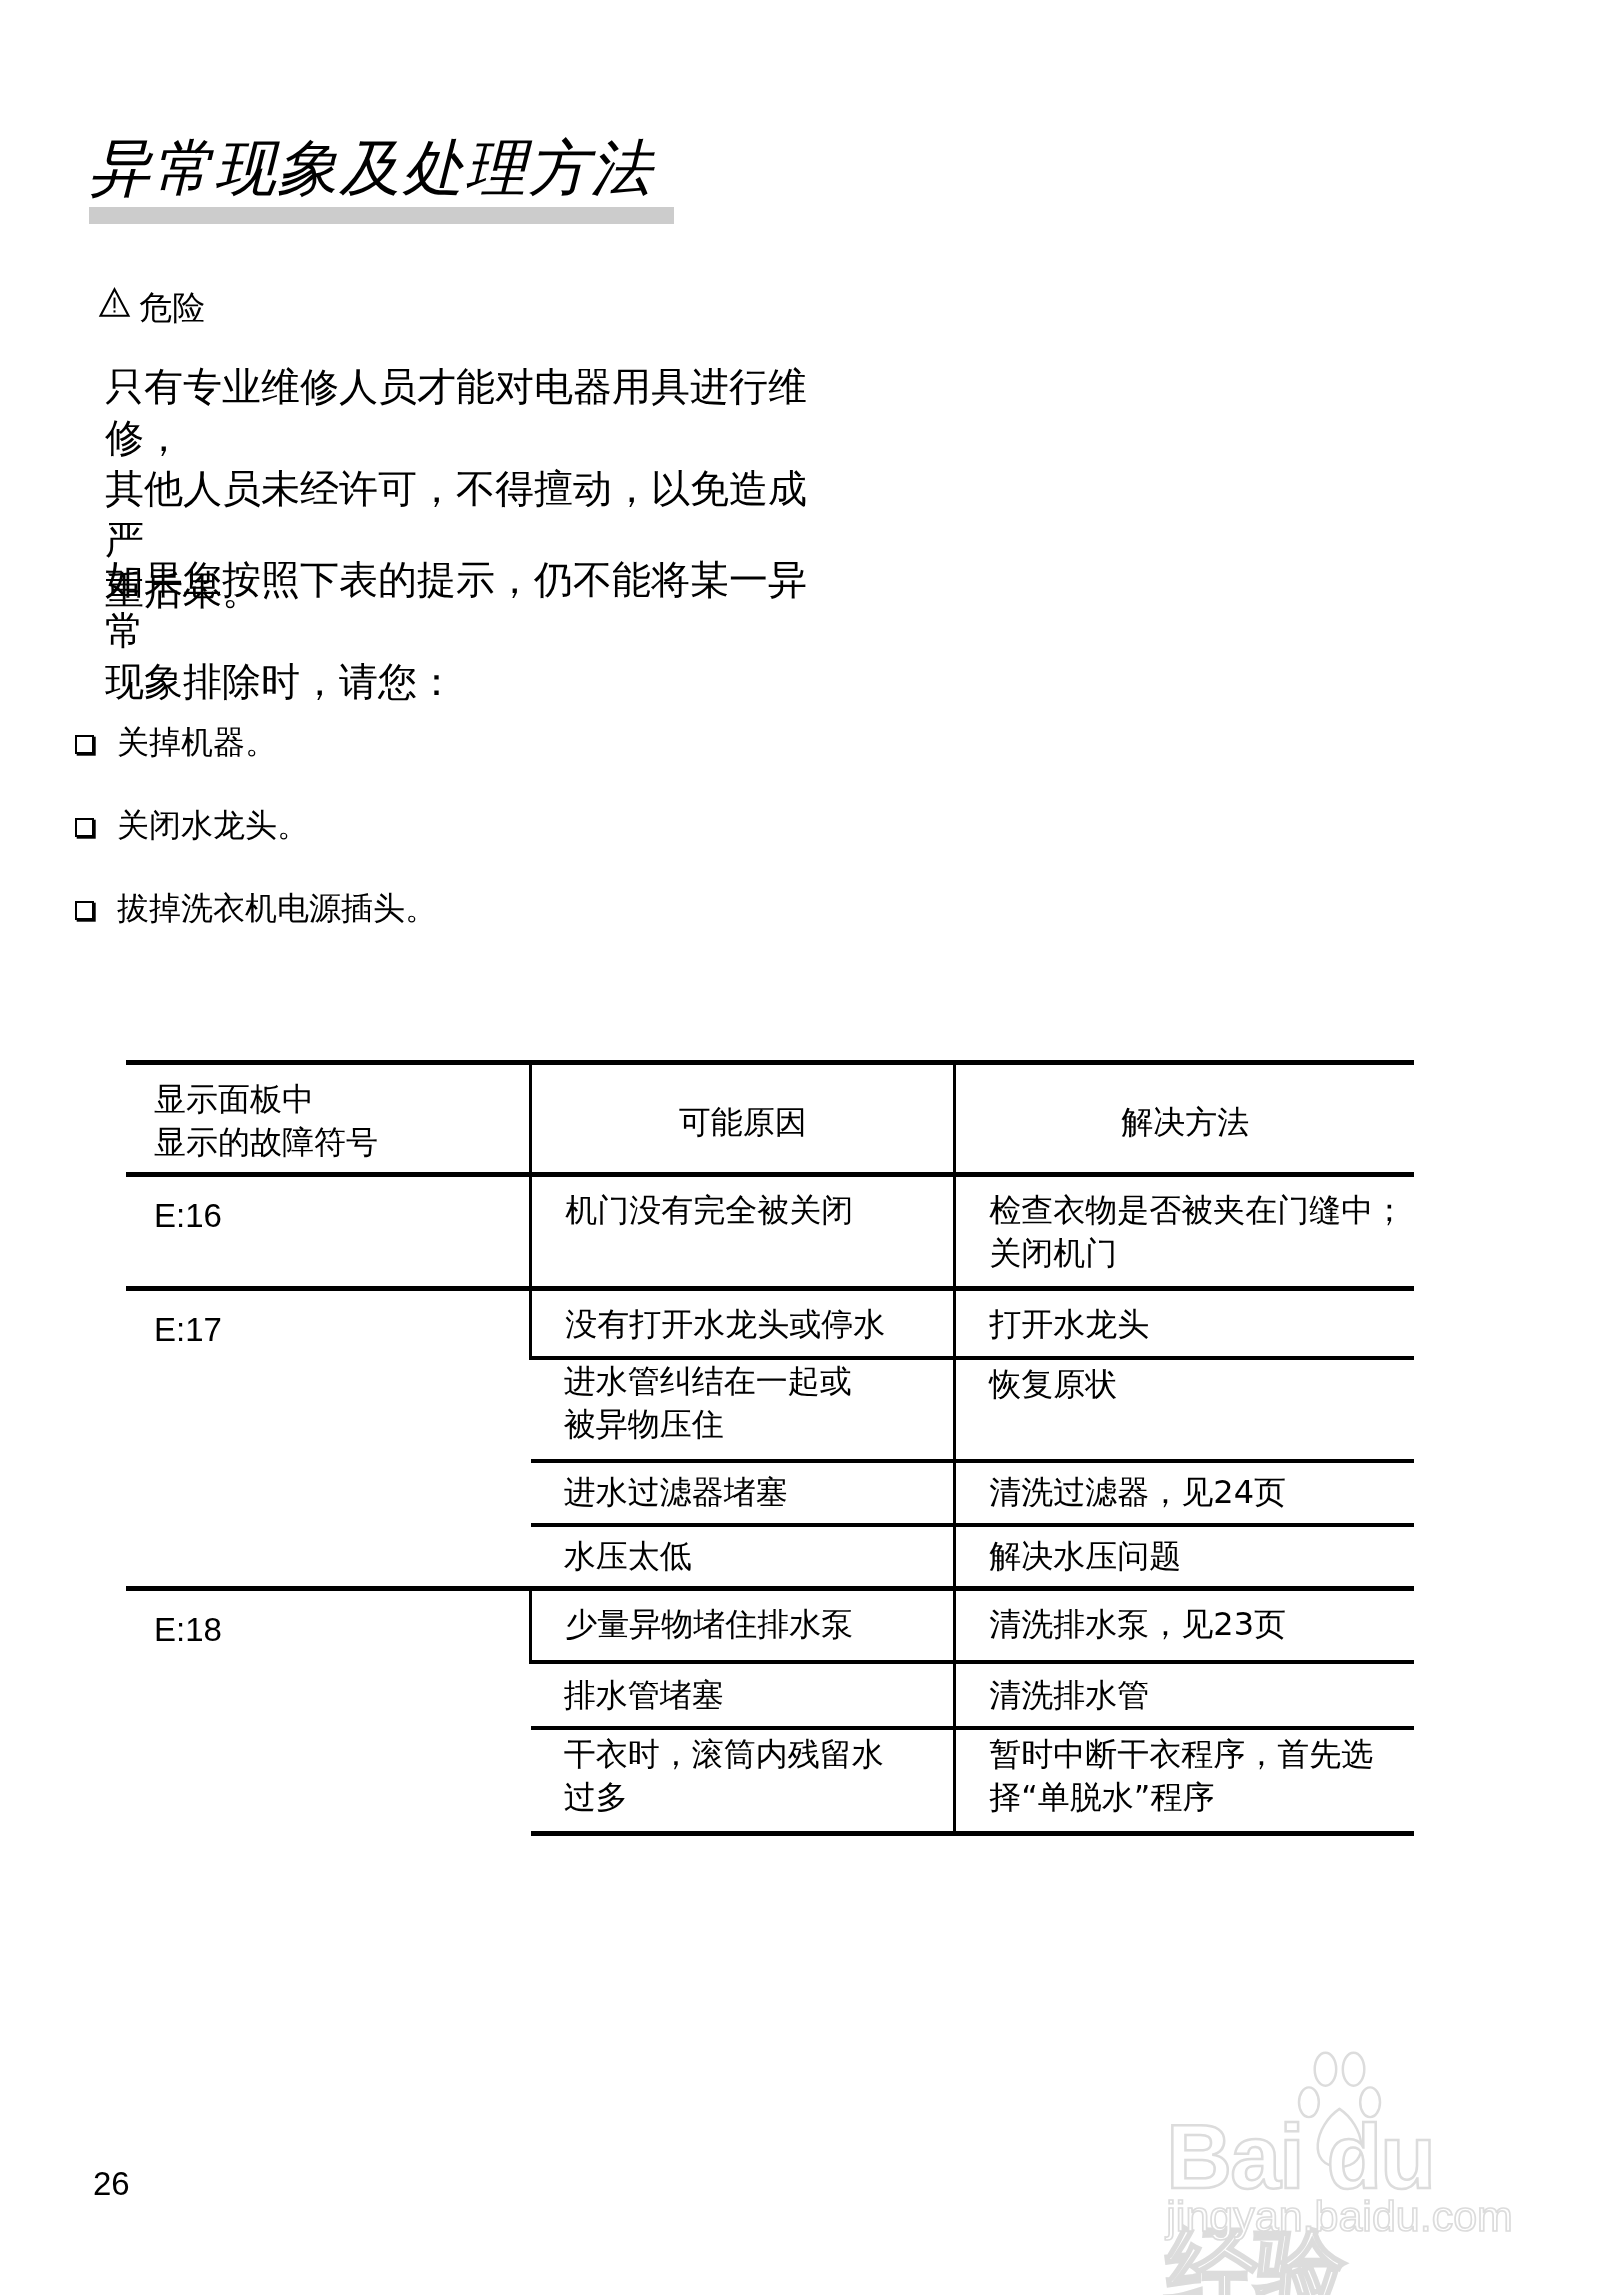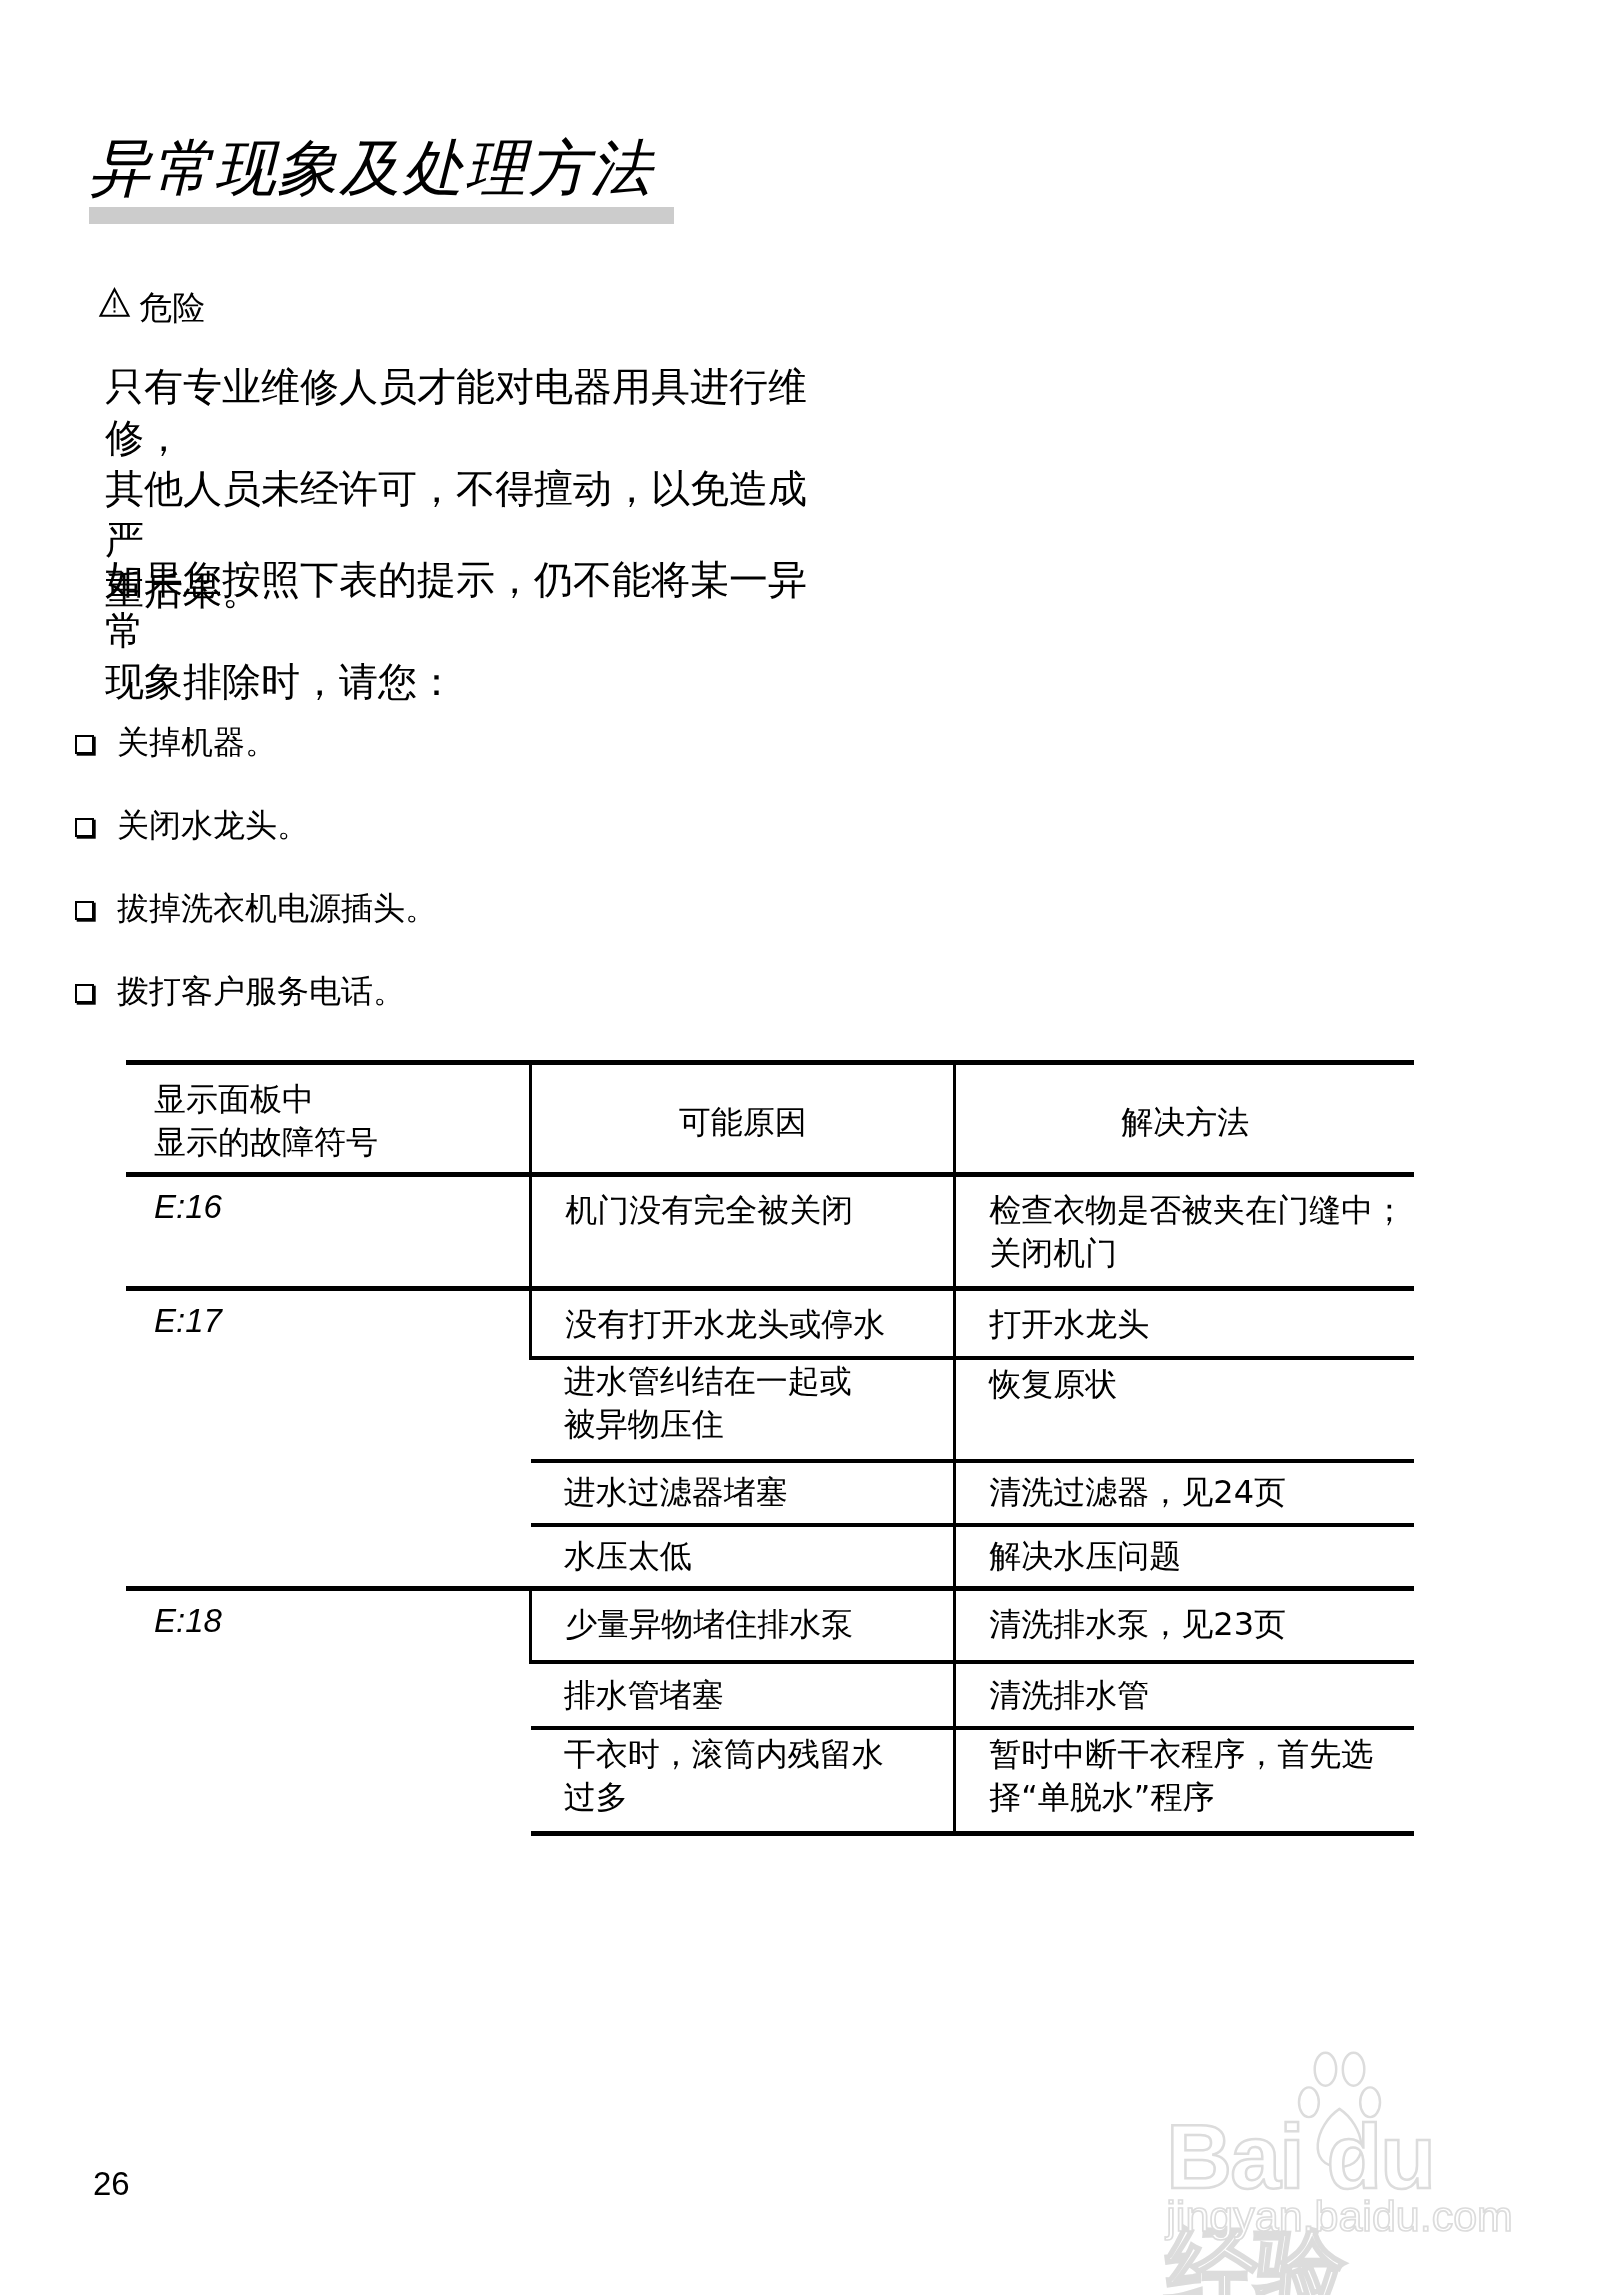--- a/index.html
+++ b/index.html
@@ -23,21 +23,21 @@
   table.fault tr.grp-start td { border-top:5px solid #000; }
   table.fault tr.sub td.c2, table.fault tr.sub td.c3 { border-top:4.1px solid #000; }
   table.fault tr.last td { border-bottom:5px solid #000; }
   .c1 { width:380px; padding-left:28px !important; }
   .c2 { width:426px; }
   .c3 { width:463px; }
   .cell { padding:11.6px 0 8.3px 33px; }
   .hdr .cell { padding-top:13.2px; }
   .hdr .c1 .cell { padding-left:28px; }
   .hdr .center { text-align:center; padding-left:0; padding-top:36px; }
-  .code { font-family:"Liberation Sans", sans-serif; font-size:33px; padding:8px 0 0 25px;font-style:italic; }
+  .code { font-family:"Liberation Sans", sans-serif; font-size:33px; padding:17px 0 0 25px; }
   .pagenum { left:93px; top:2165px; font-size:33px; font-family:"Liberation Sans", sans-serif; }
   .wm { left:1158px; top:2051px; width:380px; height:190px; color:#e6e6e6; }
   .wm-logo { position:absolute; left:8.3px; top:54px; font-size:91px; font-weight:bold; font-family:"Liberation Sans", sans-serif;
              color:#fff; -webkit-text-stroke:2.5px #dcdcdc; letter-spacing:-1.7px; }
   .wm-url { position:absolute; left:8.3px; top:141px; font-size:43px; font-family:"Liberation Sans", sans-serif; color:#fff;
             -webkit-text-stroke:1.7px #dcdcdc; }
   .wm-paw { position:absolute; left:136px; top:0; }
 </style>
 </head>
 <body>
@@ -72,24 +72,20 @@
       <span class="box"></span>
       <span>关掉机器。</span>
     </div>
   <div class="bullet">
       <span class="box"></span>
       <span>关闭水龙头。</span>
     </div>
   <div class="bullet">
       <span class="box"></span>
       <span>拔掉洗衣机电源插头。</span>
-    </div>
-  <div class="bullet">
-      <span class="box"></span>
-      <span>拨打客户服务电话。</span>
     </div>
 </div>
 
 <table class="fault">
   <tbody>
       <tr class="hdr">
     <td class="c1">
           <div class="cell" style="padding-left:0">
       <div>显示面板中</div>
       <div>显示的故障符号</div>

